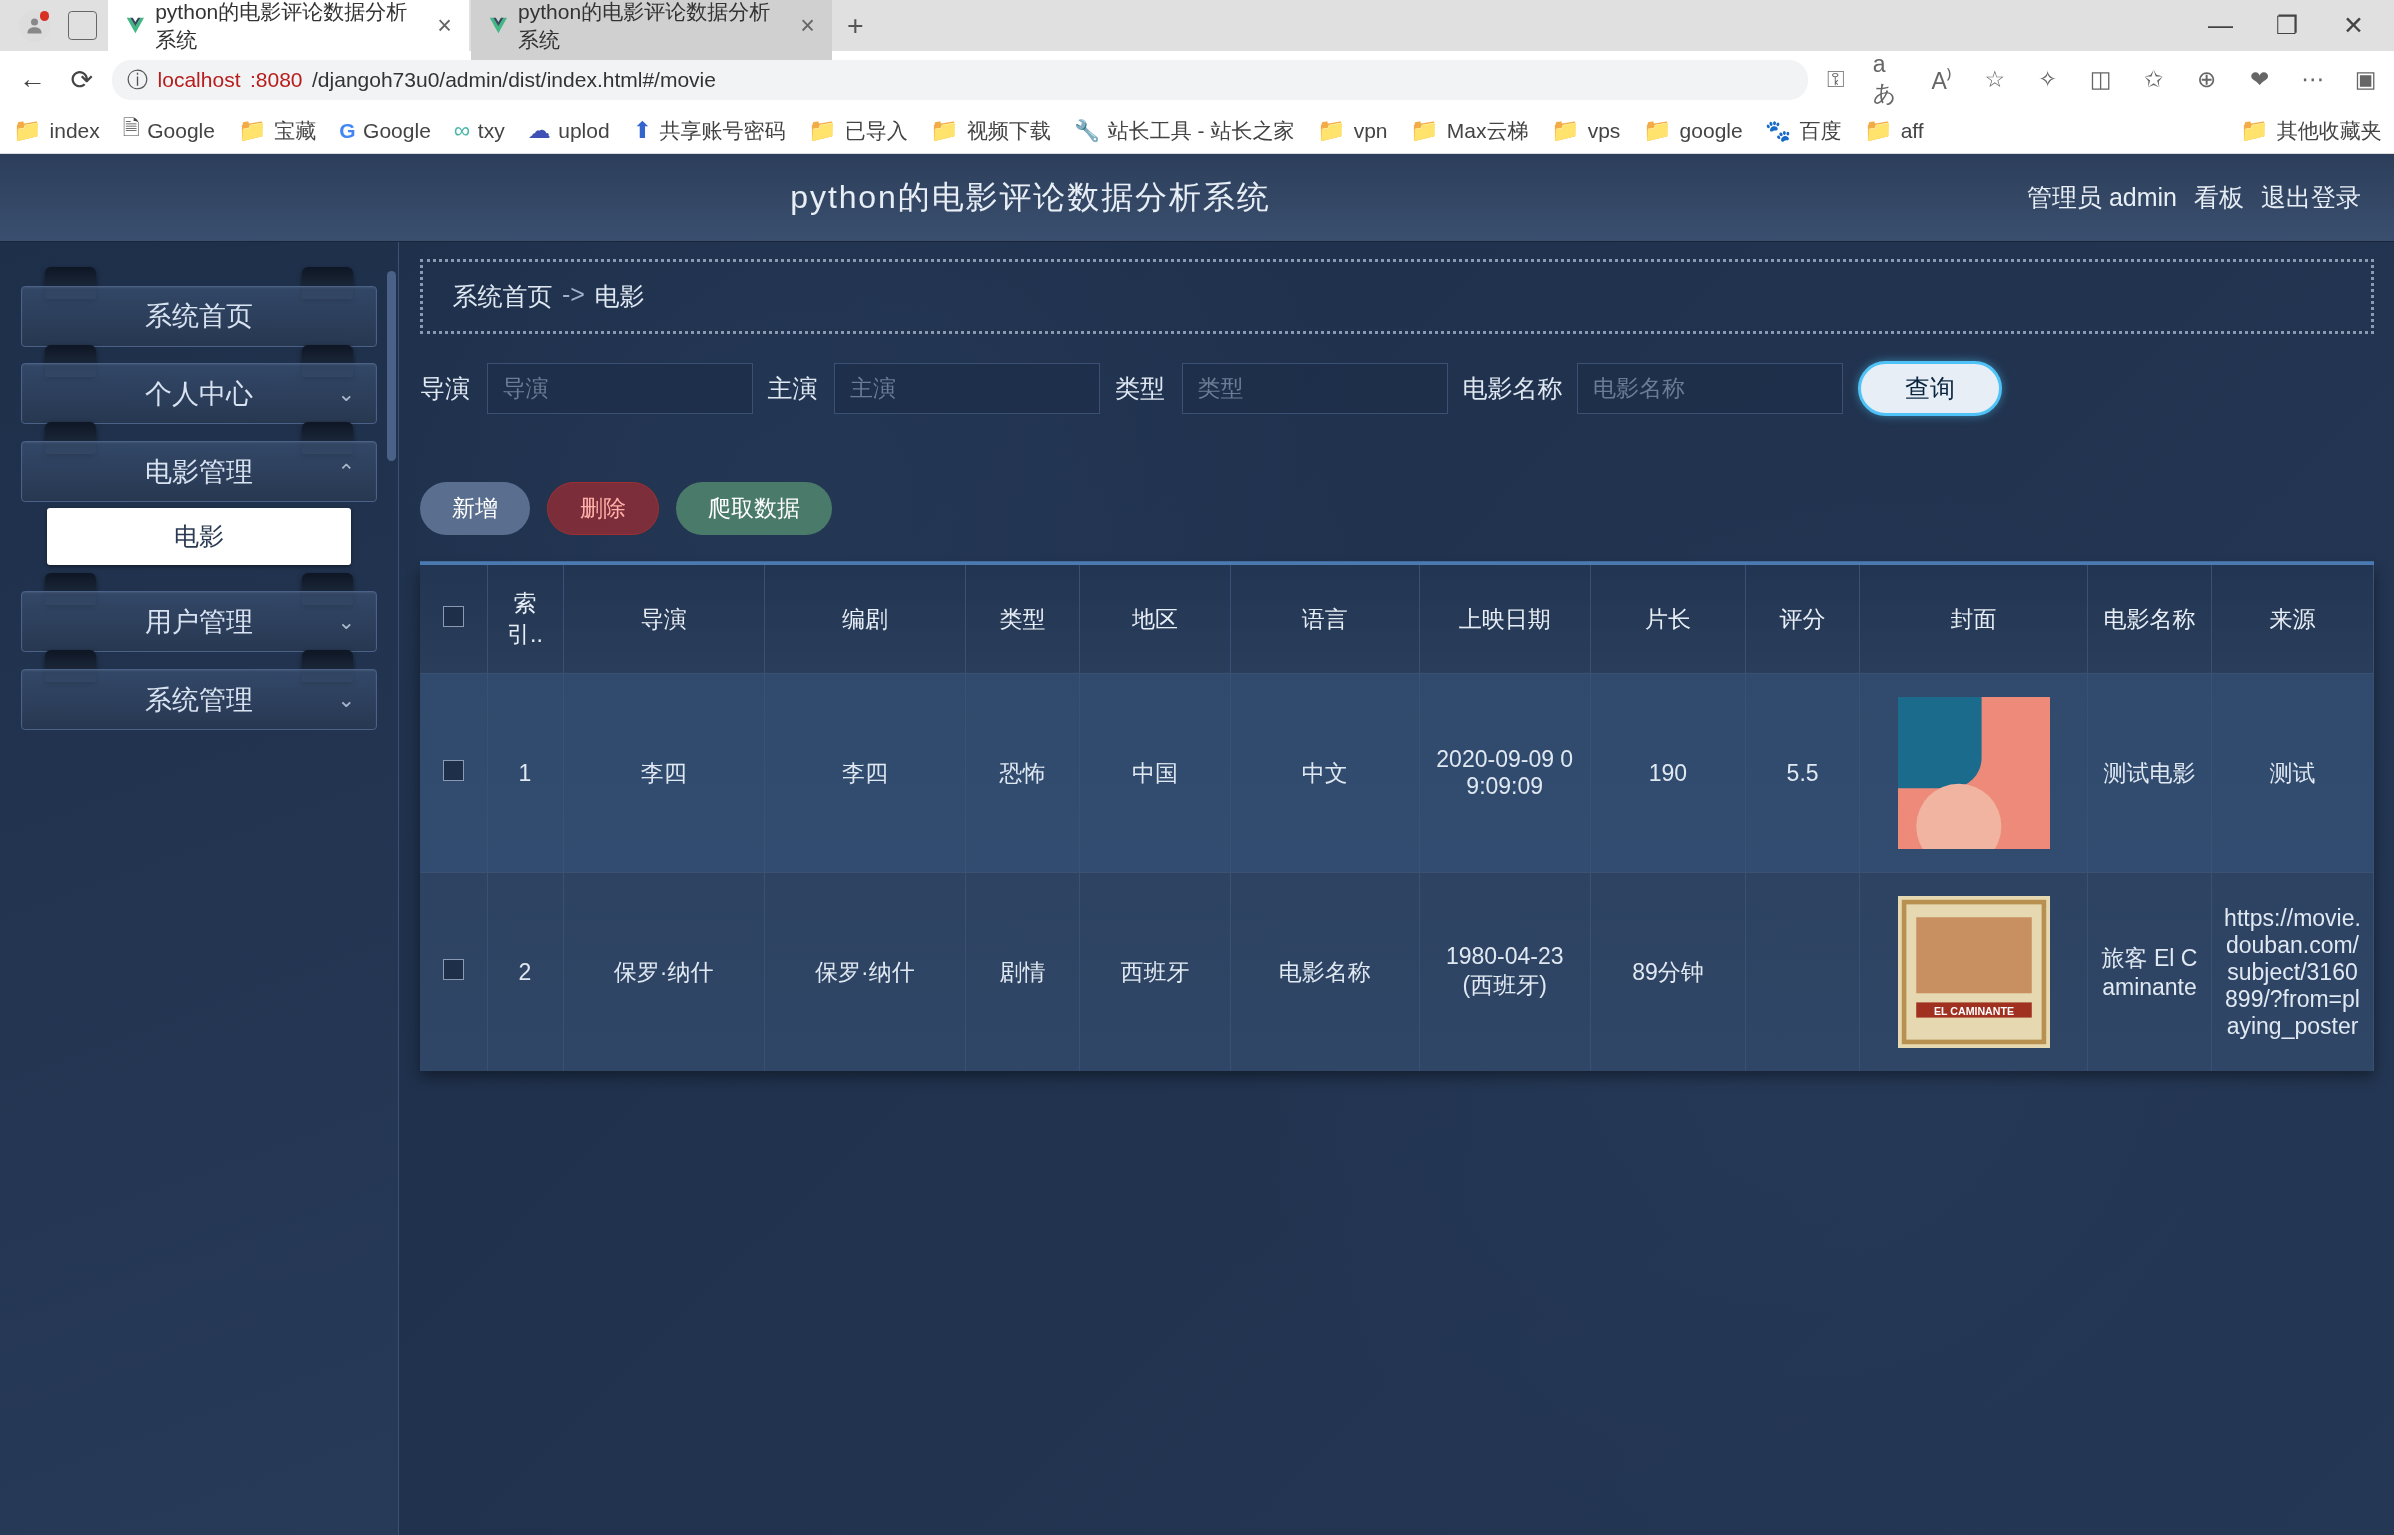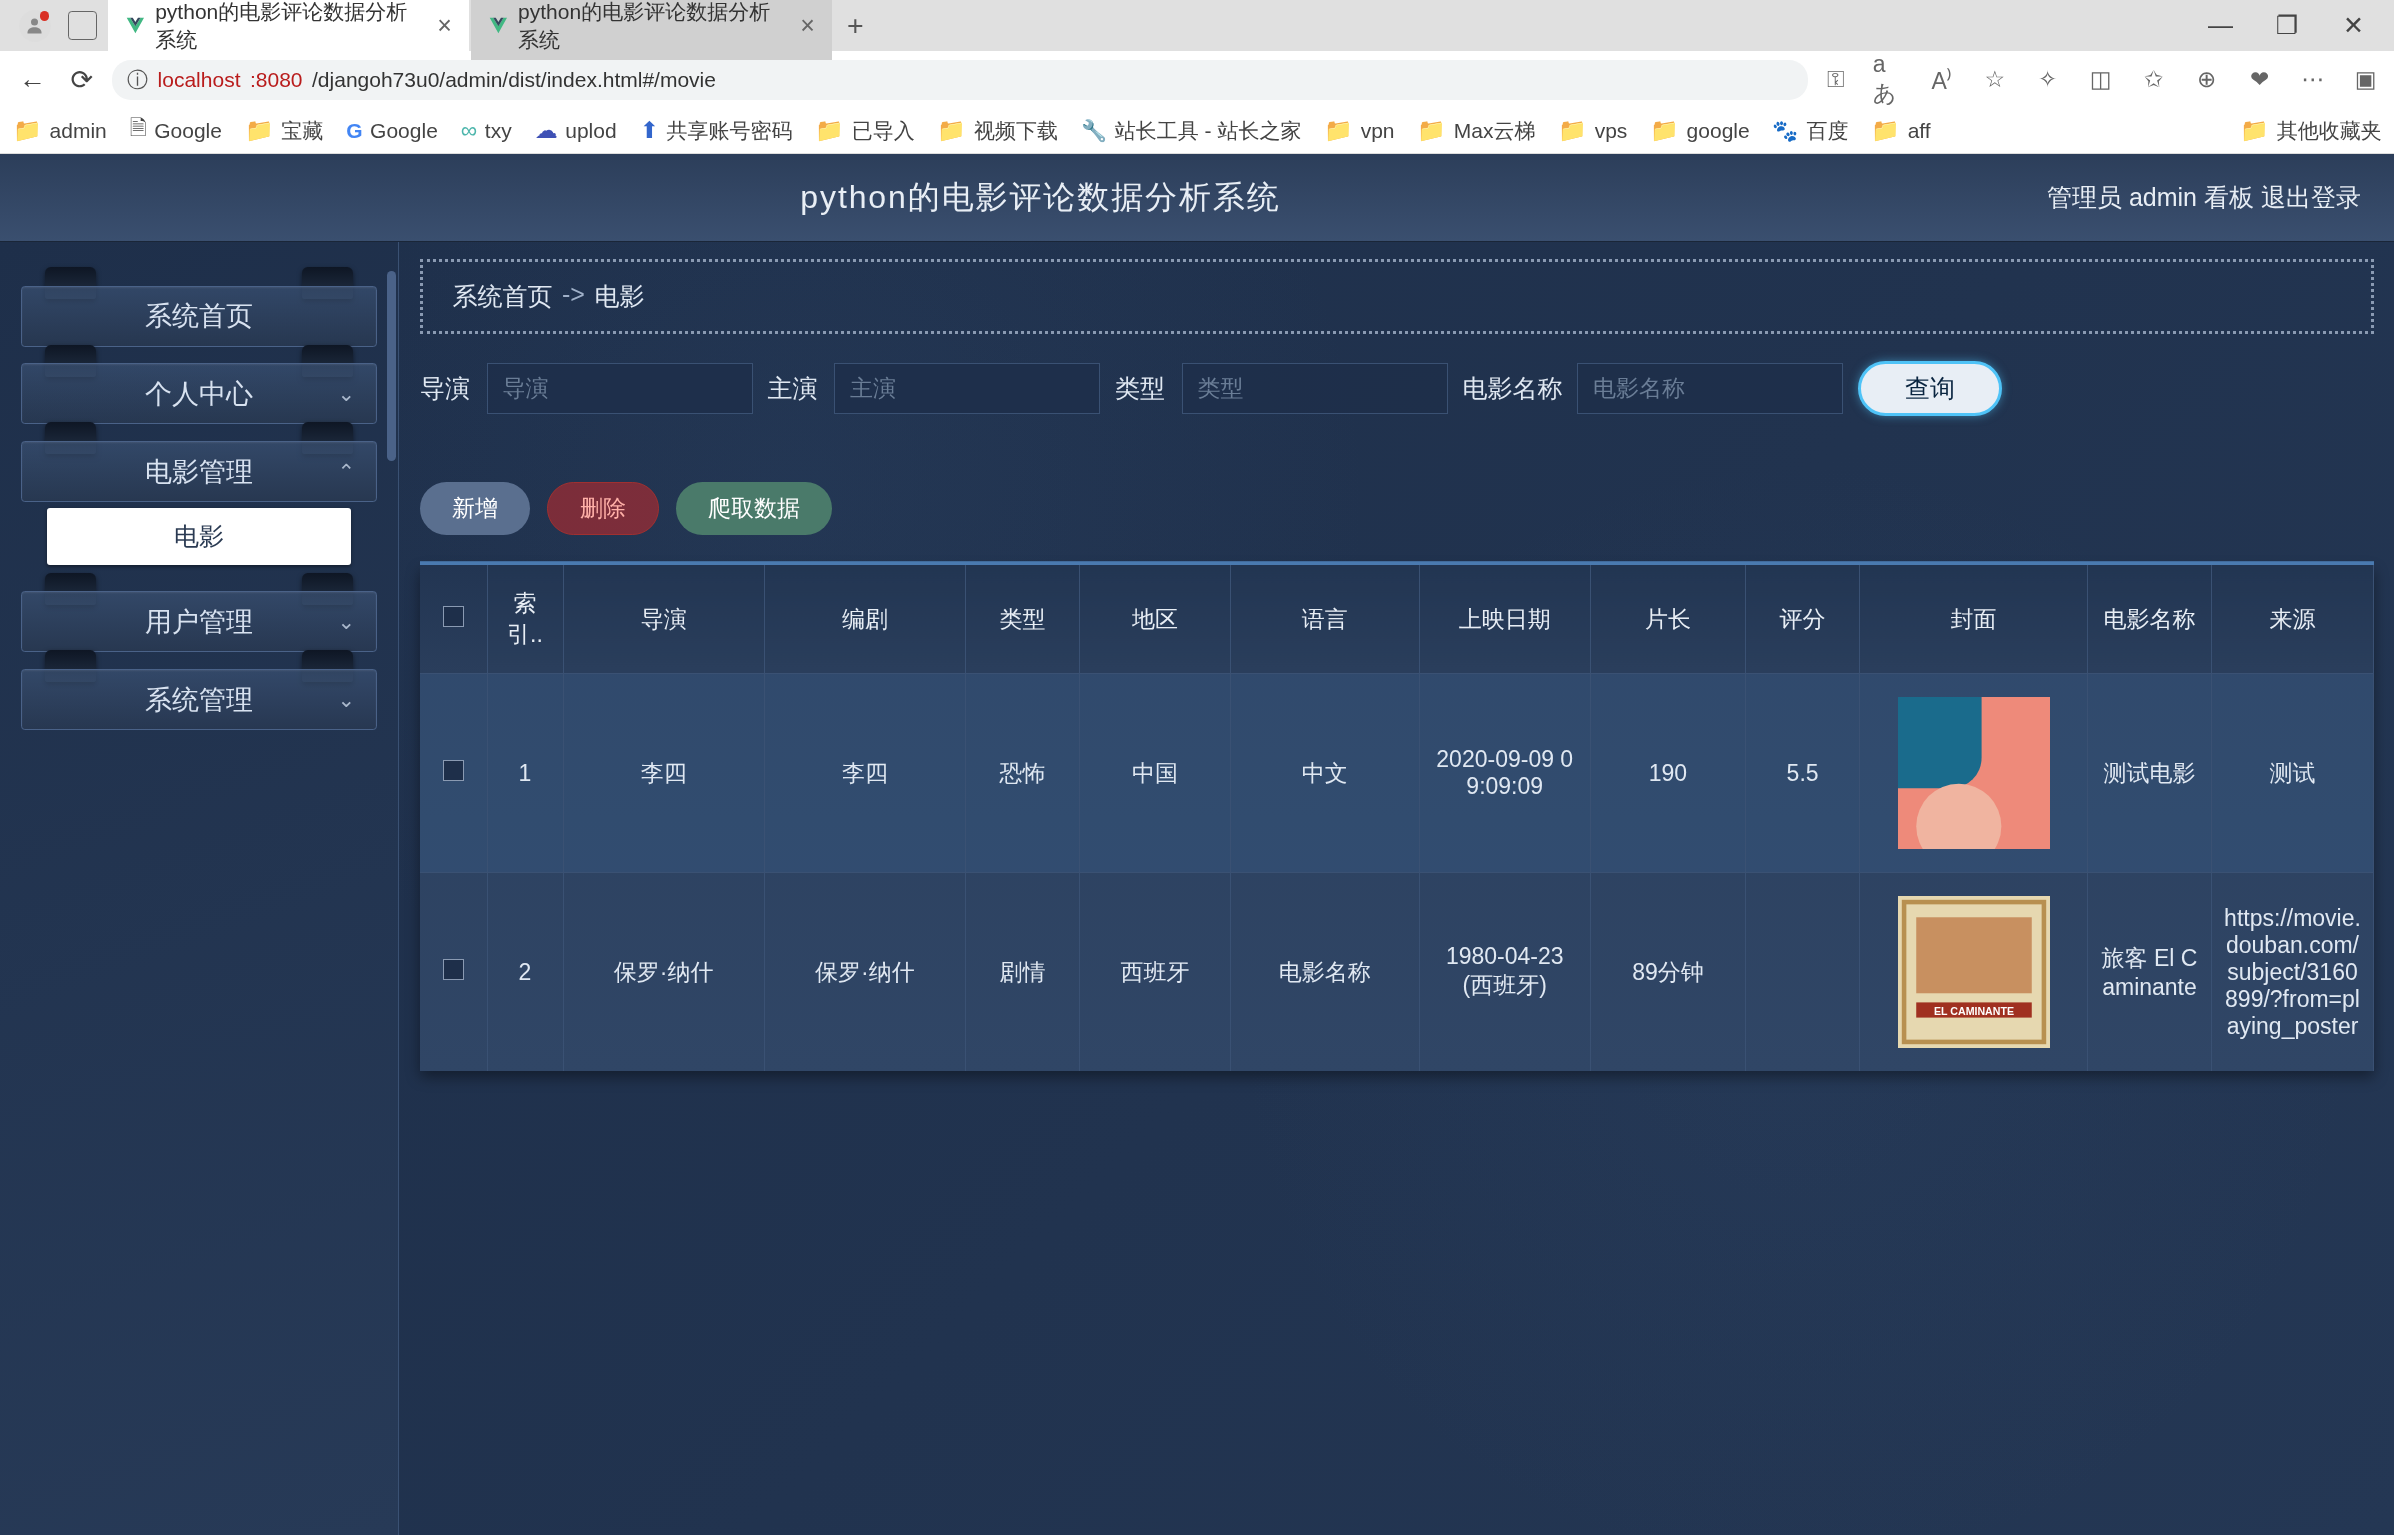--- a/index.html
+++ b/index.html
@@ -72,21 +72,21 @@
 
 
 .app-wrapper { display: flex; flex-direction: column; height: calc(1535px - 154px); }
 .app-header {
   height: 88px; background: linear-gradient(180deg, #2c3e5a 0%, #3a4f6f 100%);
   display: flex; align-items: center; color: #e8eef5;
   padding: 0 34px;
   border-bottom: 1px solid #1a2638;
 }
 .app-title { flex: 1; text-align: center; font-size: 32px; font-weight: 400; letter-spacing: 1.9px; }
-.header-right { display: flex; gap: 7px; font-size: 25px; }
+.header-right { display: flex; gap: 17px; font-size: 25px; }
 .header-link { cursor: pointer; }
 
 .app-body { flex: 1; display: flex; background: #1a2a42; overflow: hidden; }
 
 
 .sidebar {
   width: 399px; background: linear-gradient(160deg, #1e2f4a 0%, #273a57 100%);
   padding: 28.5px 13.3px; display: flex; flex-direction: column; gap: 1.9px;
   border-right: 1.9px solid #3a5173;
   position: relative;
@@ -254,21 +254,21 @@
       <div class="url-icon">⊕</div>
       <div class="url-icon">❤</div>
       <div class="url-icon">⋯</div>
       <div class="url-icon">▣</div>
     </div>
   </div>
 
   <div class="bookmarks-row">
     <div class="bookmark">
         <span class="bm-folder">📁</span>
-        <span>admin</span>
+        <span>index</span>
       </div>
     <div class="bookmark">
         <span>🗎</span>
         <span>Google</span>
       </div>
     <div class="bookmark">
         <span class="bm-folder">📁</span>
         <span>宝藏</span>
       </div>
     <div class="bookmark">

